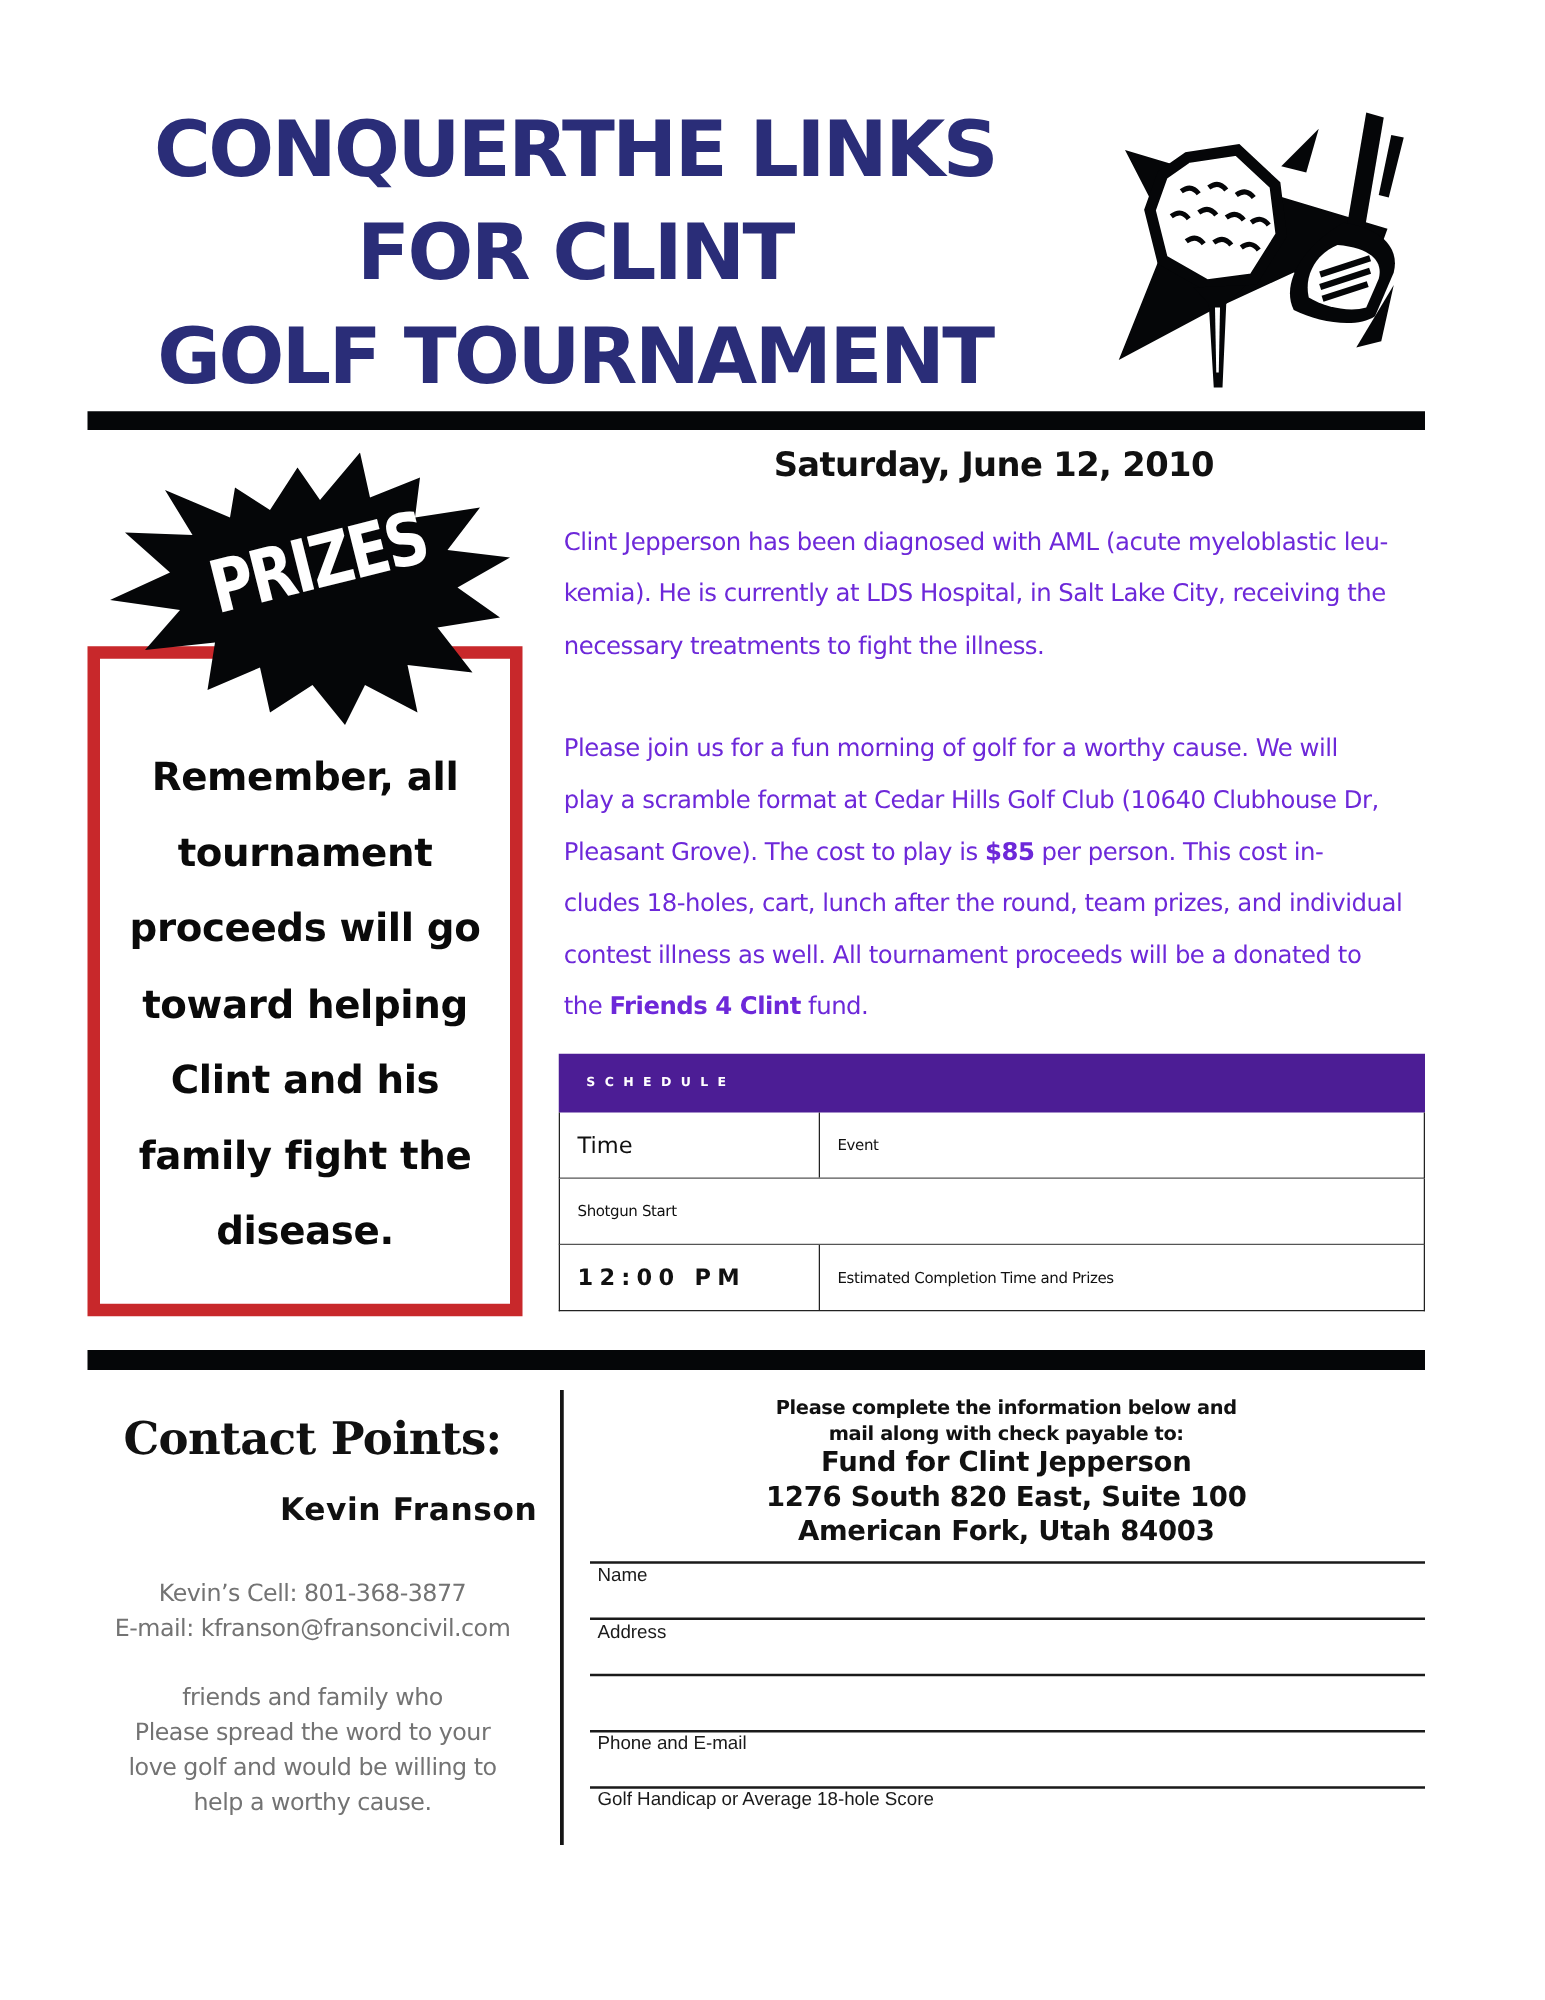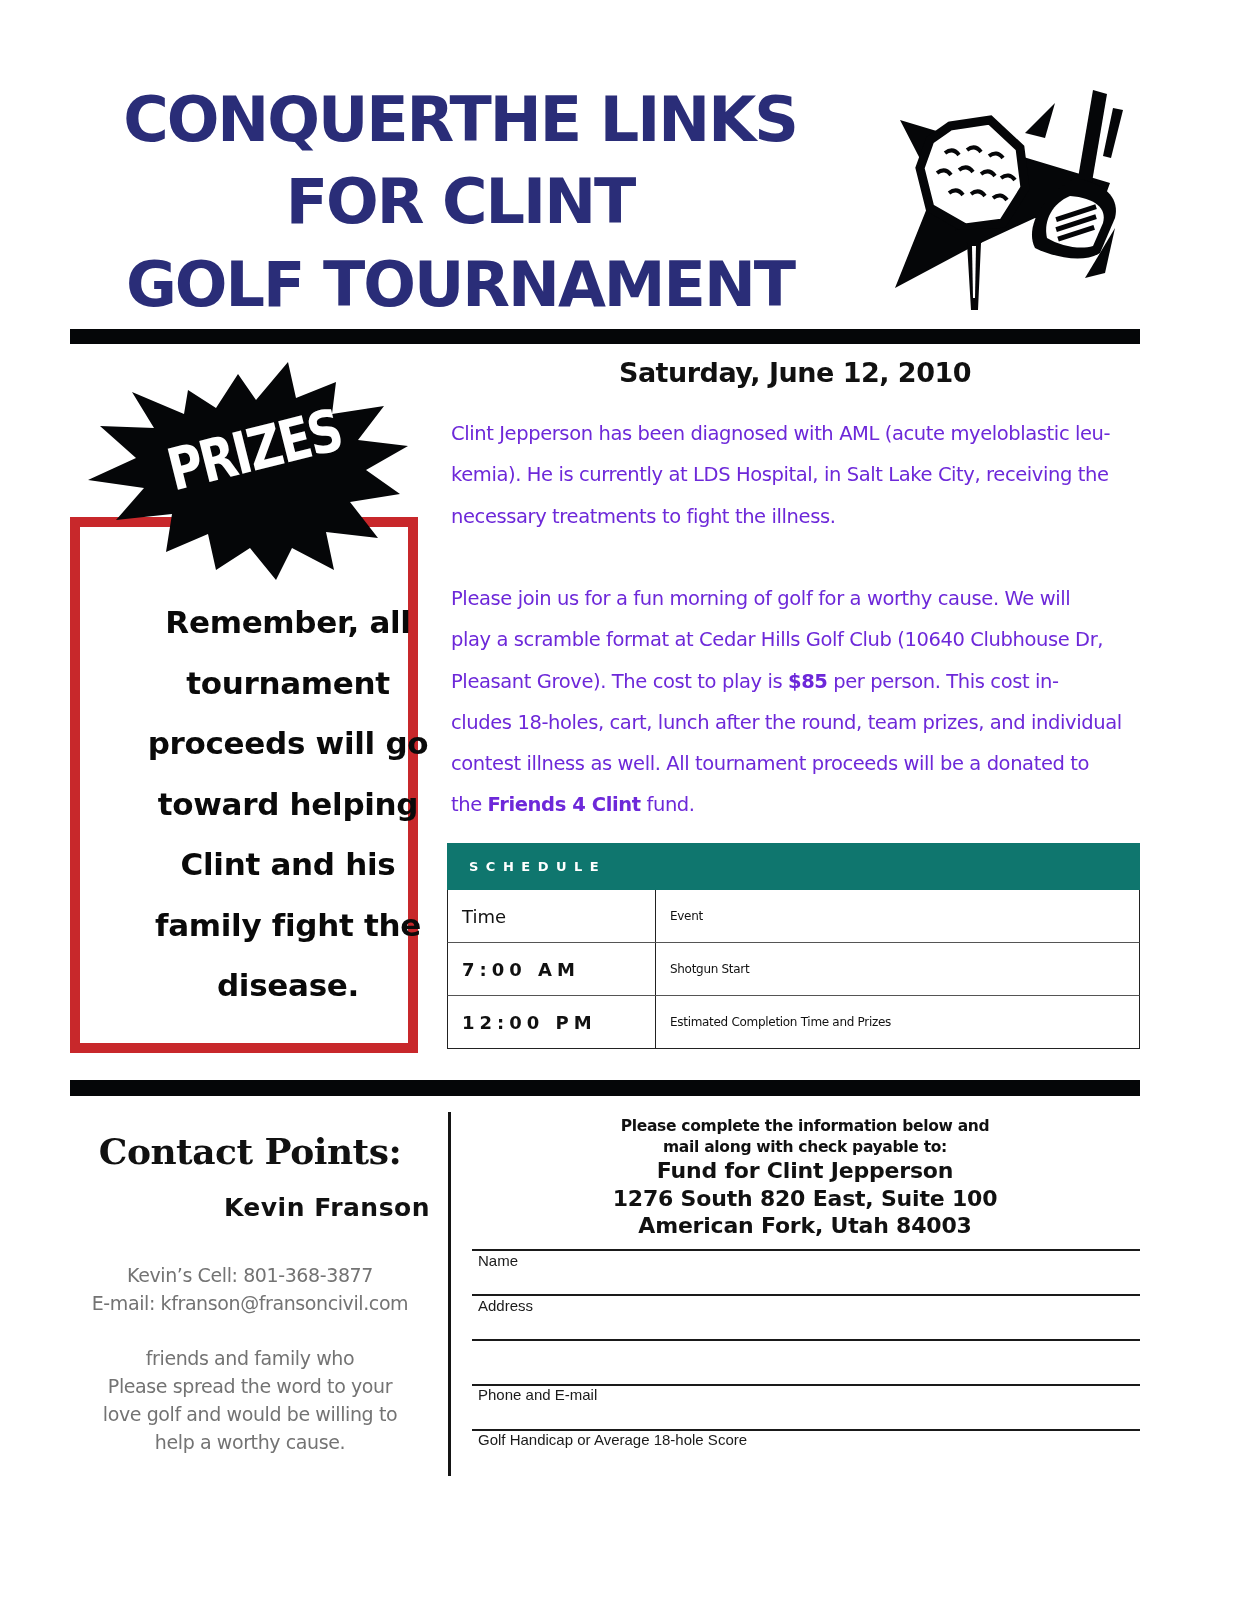--- a/index.html
+++ b/index.html
@@ -9,38 +9,38 @@
   .title-line { position: absolute; left: 90px; width: 740px; text-align: center; color: #2a2d78; font-family: "DejaVu Sans", sans-serif; font-weight: bold; font-size: 62px; letter-spacing: -2px; line-height: 70px; white-space: nowrap; }
 
   
   .clipart { position: absolute; left: 875px; top: 78px; width: 270px; height: 240px; }
 
   
   .rule { position: absolute; background: #050608; }
 
   
   .red-box { position: absolute; left: 70px; top: 517px; width: 328px; height: 516px; border: 10px solid #c8282b; background: #fff; }
-  .red-text { position: absolute; left: 80px; top: 592px; width: 328px; text-align: center; font-family: "DejaVu Sans", sans-serif; font-weight: bold; font-size: 31px; line-height: 60.5px; color: #0a0a0a; letter-spacing: -0.3px; padding-left: 44px; }
+  .red-text { position: absolute; left: 80px; top: 592px; width: 328px; text-align: center; font-family: "DejaVu Sans", sans-serif; font-weight: bold; font-size: 31px; line-height: 60.5px; color: #0a0a0a; letter-spacing: -0.3px; }
   .red-text div { white-space: nowrap; }
 
   
   .burst { position: absolute; left: 88px; top: 362px; width: 324px; height: 218px; }
   .prizes { position: absolute; left: 148px; top: 418px; width: 205px; text-align: center; color: #fff; font-family: "DejaVu Sans", sans-serif; font-weight: bold; font-size: 58px; letter-spacing: -3px; transform: rotate(-14deg) scaleX(0.82); transform-origin: center; line-height: 66px; }
 
   
   .date { position: absolute; left: 450px; width: 690px; top: 357px; text-align: center; font-family: "DejaVu Sans", sans-serif; font-weight: bold; font-size: 27px; letter-spacing: -0.5px; }
 
   
   .body-text { position: absolute; left: 451px; width: 690px; font-family: "DejaVu Sans", sans-serif; font-size: 19.5px; line-height: 41.3px; letter-spacing: -0.4px; color: #6d28d9; }
   .body-text div { white-space: nowrap; }
   .body-text b { font-weight: bold; }
 
   
   .sched { position: absolute; left: 447px; top: 843px; width: 693px; }
-  .sched-head { height: 47px; background: #0f766e; color: #fff; font-family: "DejaVu Sans", sans-serif; font-size: 13px; letter-spacing: 7.5px; line-height: 47px; padding-left: 22px; font-weight: bold; }
+  .sched-head { height: 47px; background: #4c1d95; color: #fff; font-family: "DejaVu Sans", sans-serif; font-size: 10px; letter-spacing: 7.5px; line-height: 47px; padding-left: 22px; font-weight: bold; }
   .sched-row { display: flex; height: 53px; border-left: 1.5px solid #222; border-right: 1.5px solid #222; border-bottom: 1.5px solid #555; box-sizing: border-box; }
   .sched-row:last-child { border-bottom: 1.5px solid #222; }
   .cell-time { width: 208px; border-right: 1.5px solid #222; box-sizing: border-box; padding-left: 14px; display: flex; align-items: center; font-family: "DejaVu Sans", sans-serif; font-size: 18px; }
   .cell-event { flex: 1; padding-left: 14px; display: flex; align-items: center; font-family: "DejaVu Sans", sans-serif; font-size: 12px; letter-spacing: -0.3px; }
   .time-spaced { font-weight: bold; letter-spacing: 5px; }
 
   
   .contact-title { position: absolute; left: 70px; width: 360px; top: 1130px; text-align: center; font-family: "DejaVu Serif", serif; font-weight: bold; font-size: 36px; letter-spacing: -0.5px; }
   .contact-name { position: absolute; left: 70px; width: 360px; top: 1193px; text-align: right; font-family: "DejaVu Sans", sans-serif; font-weight: bold; font-size: 25px; letter-spacing: 0.5px; }
   .contact-info { position: absolute; left: 70px; width: 360px; text-align: center; font-family: "DejaVu Sans", sans-serif; font-size: 19px; line-height: 28px; letter-spacing: -0.4px; color: #737373; }
@@ -137,21 +137,20 @@
   <div><span>the </span><b>Friends 4 Clint</b><span> fund.</span></div>
 </div>
 
 <div class="sched">
   <div class="sched-head">SCHEDULE</div>
   <div class="sched-row">
     <div class="cell-time">Time</div>
     <div class="cell-event">Event</div>
   </div>
   <div class="sched-row">
-    <div class="cell-time time-spaced">7:00 AM</div>
     <div class="cell-event">Shotgun Start</div>
   </div>
   <div class="sched-row">
     <div class="cell-time time-spaced">12:00 PM</div>
     <div class="cell-event">Estimated Completion Time and Prizes</div>
   </div>
 </div>
 
 <div class="rule" style="left:70px; top:1080px; width:1070px; height:16px;"></div>
 

